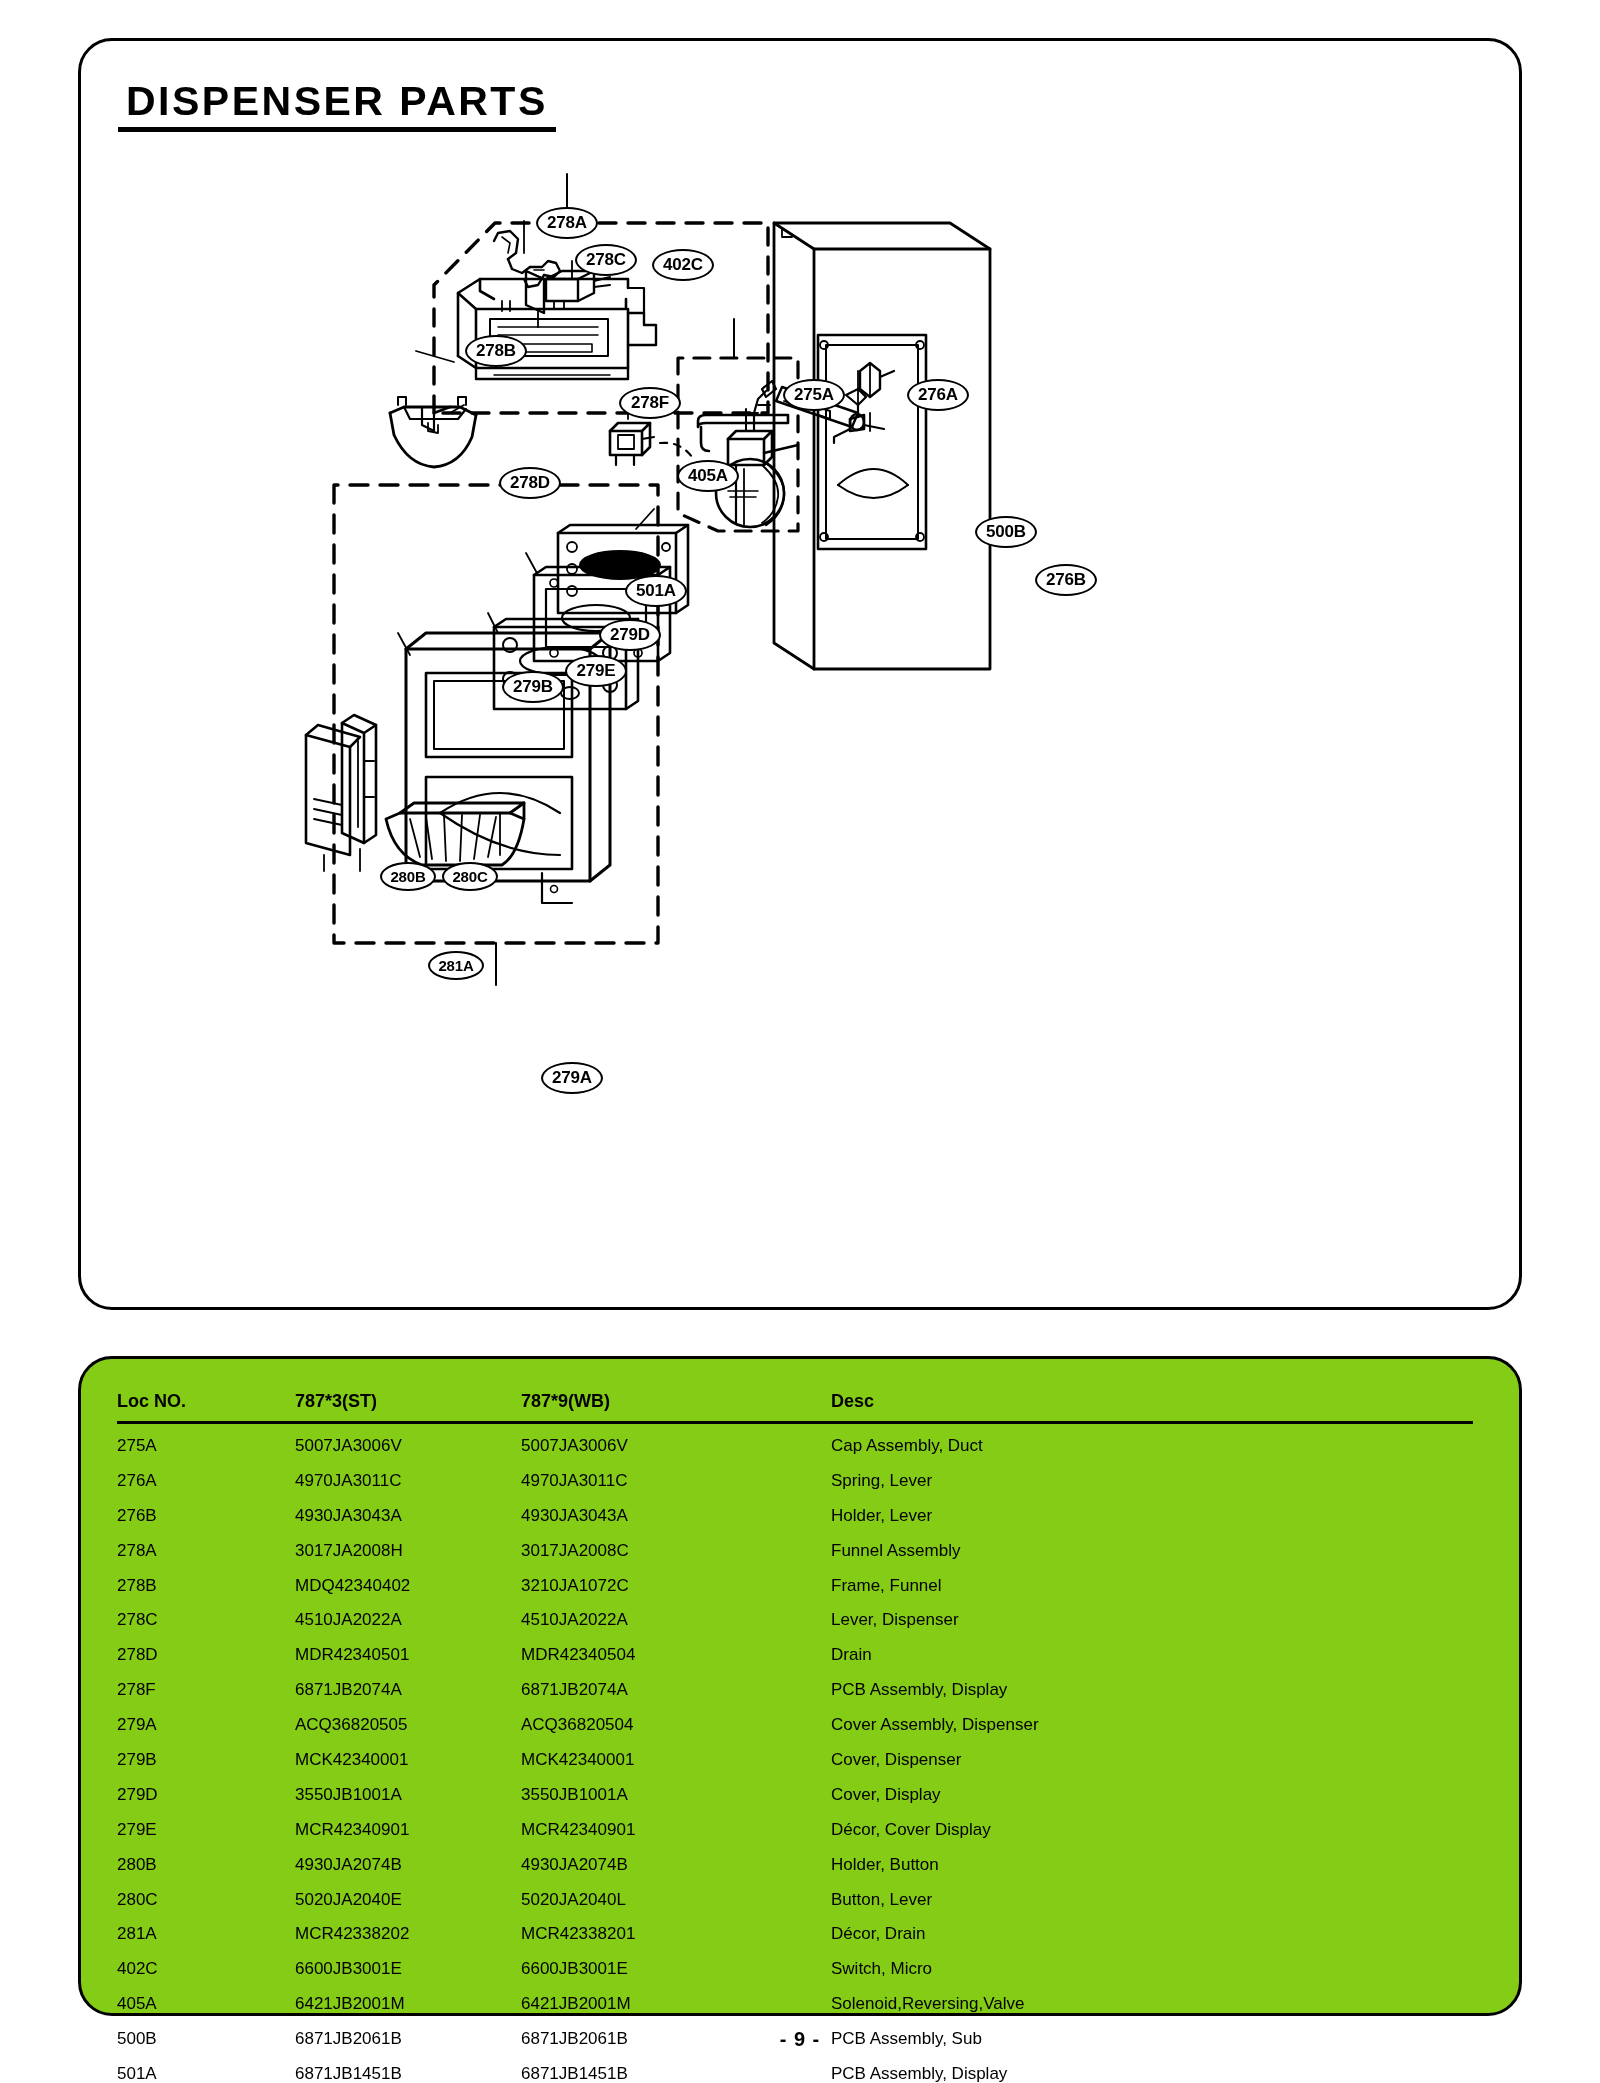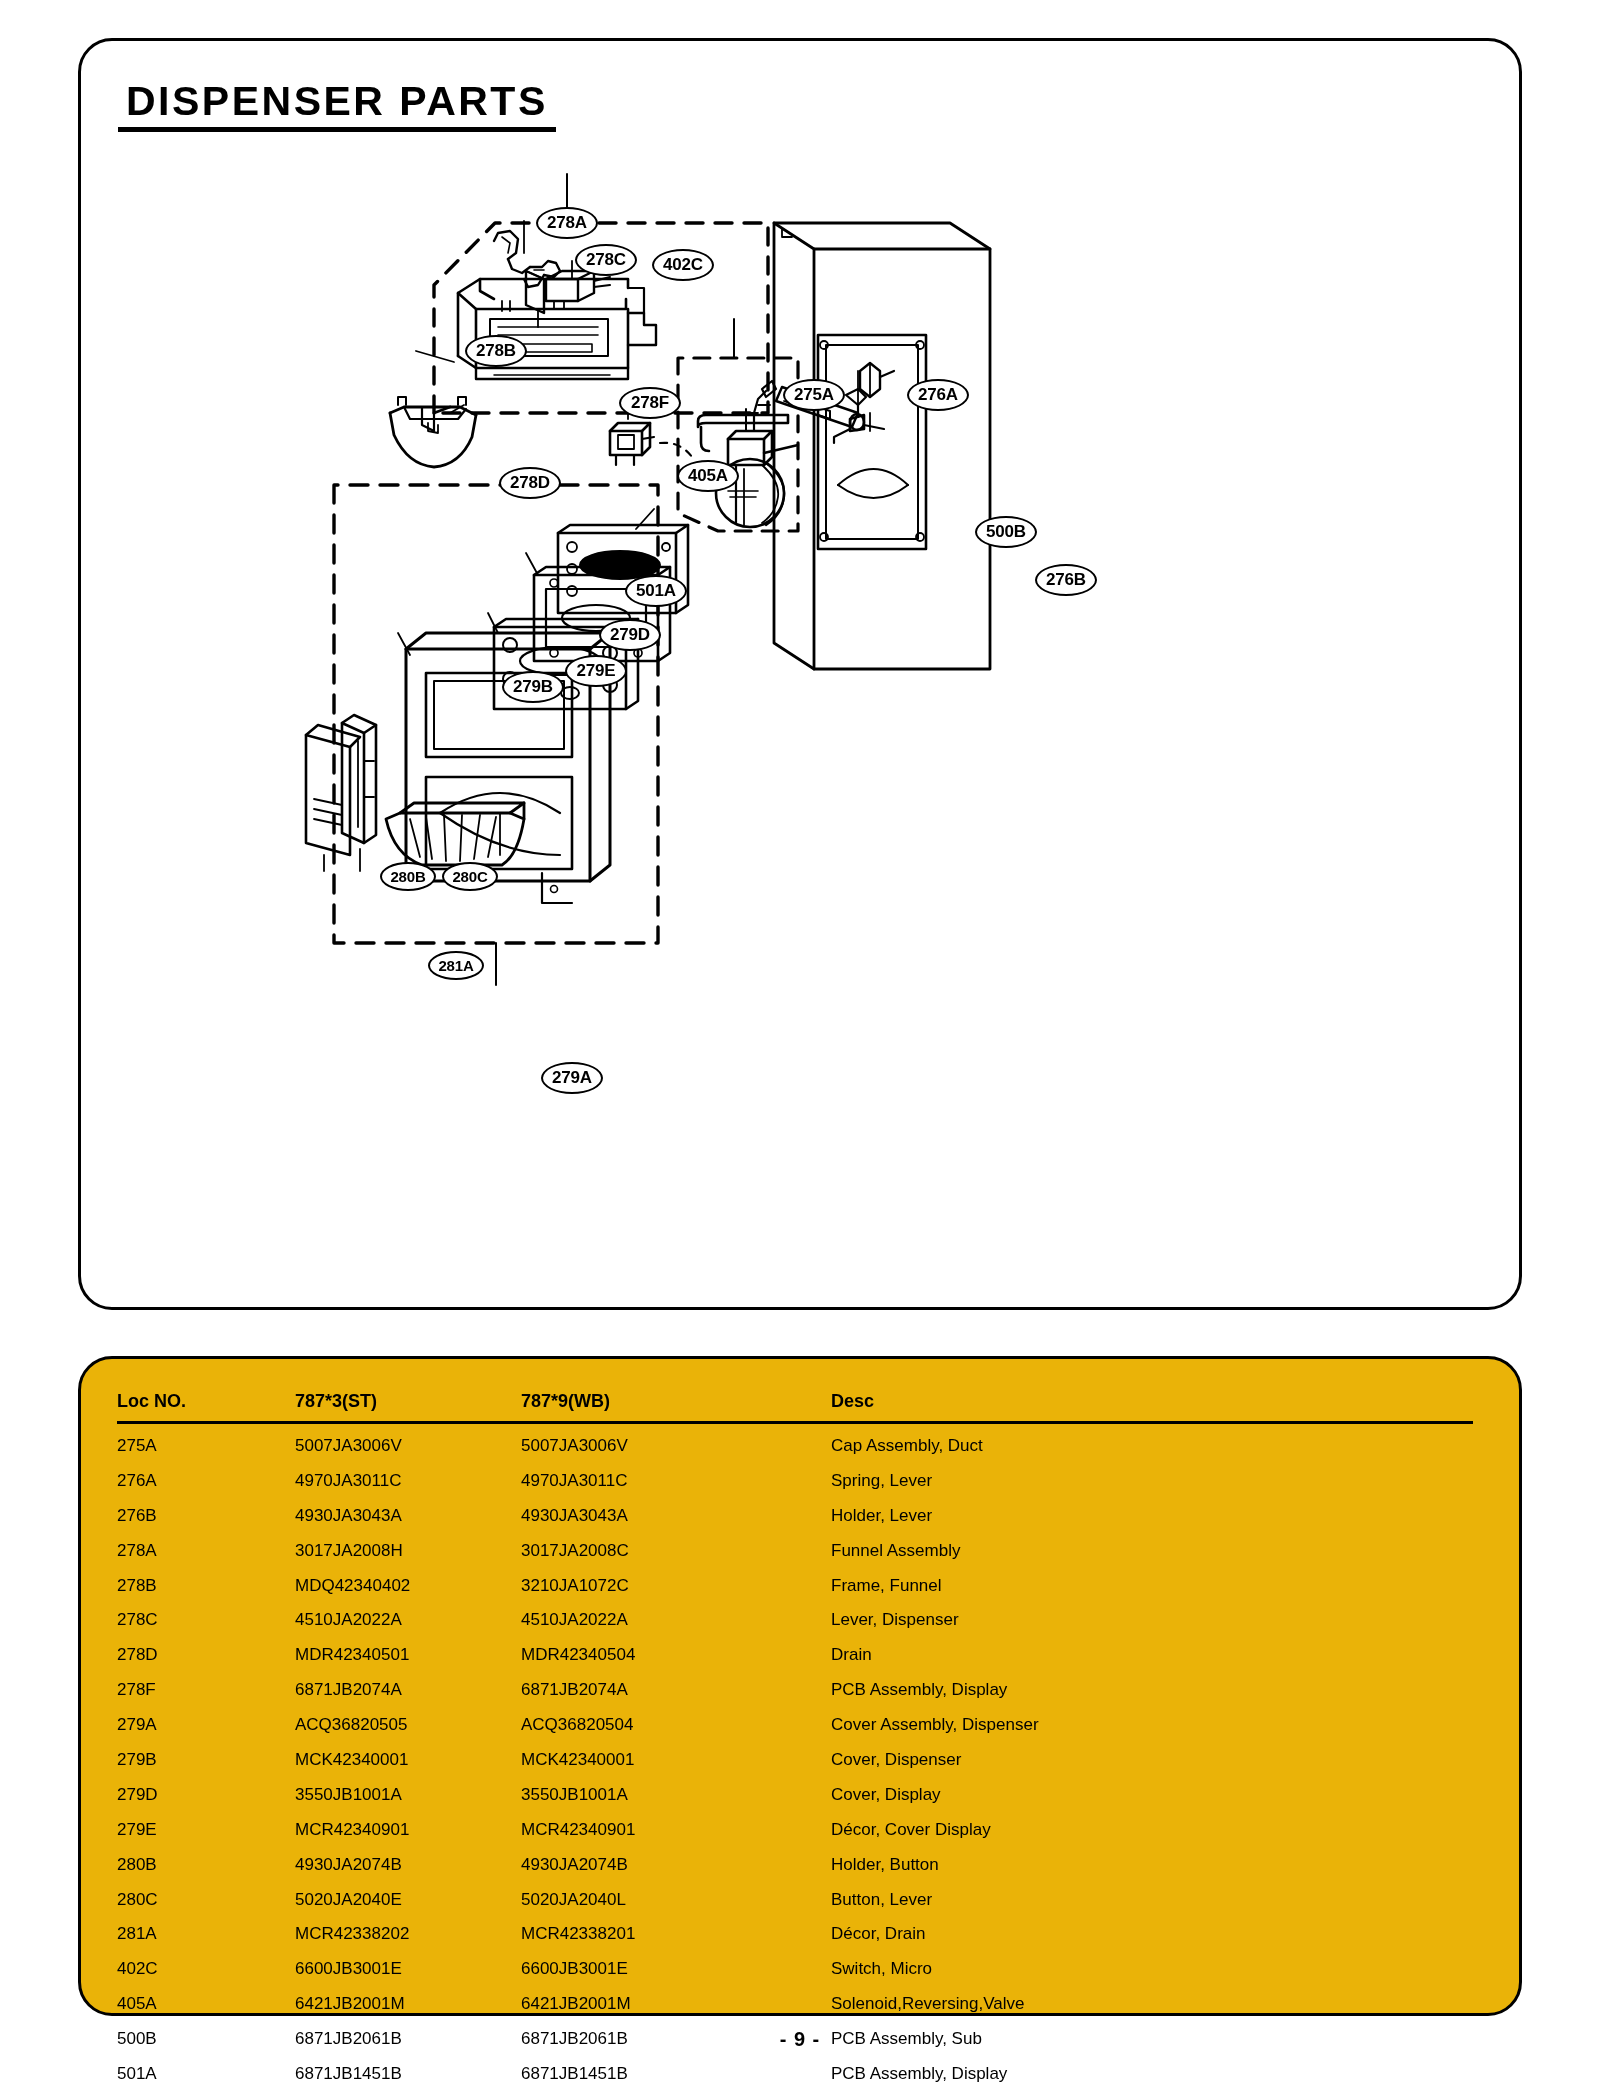--- a/index.html
+++ b/index.html
@@ -34,21 +34,21 @@
     border:2.4px solid #000;border-radius:50%;background:#fff;
     display:flex;align-items:center;justify-content:center;
     font-size:17px;font-weight:bold;letter-spacing:-0.2px;
     z-index:40;box-sizing:border-box;
   }
   .callout.sm{width:56px;height:29px;margin-left:-28px;margin-top:-14.5px;font-size:15px;}
 
   
   .table-panel{
     position:absolute;left:78px;top:1356px;width:1444px;height:660px;
-    border:3px solid #000;border-radius:34px;box-sizing:border-box;background:#eab308;
+    border:3px solid #000;border-radius:34px;box-sizing:border-box;background:#84cc16;
   }
   table.parts{
     position:absolute;left:36px;top:32px;width:1356px;
     border-collapse:collapse;
   }
   table.parts th{
     text-align:left;font-size:18px;font-weight:bold;
     padding:0 0 9px 0;white-space:nowrap;
   }
   table.parts thead tr{border-bottom:3.5px solid #000;}

